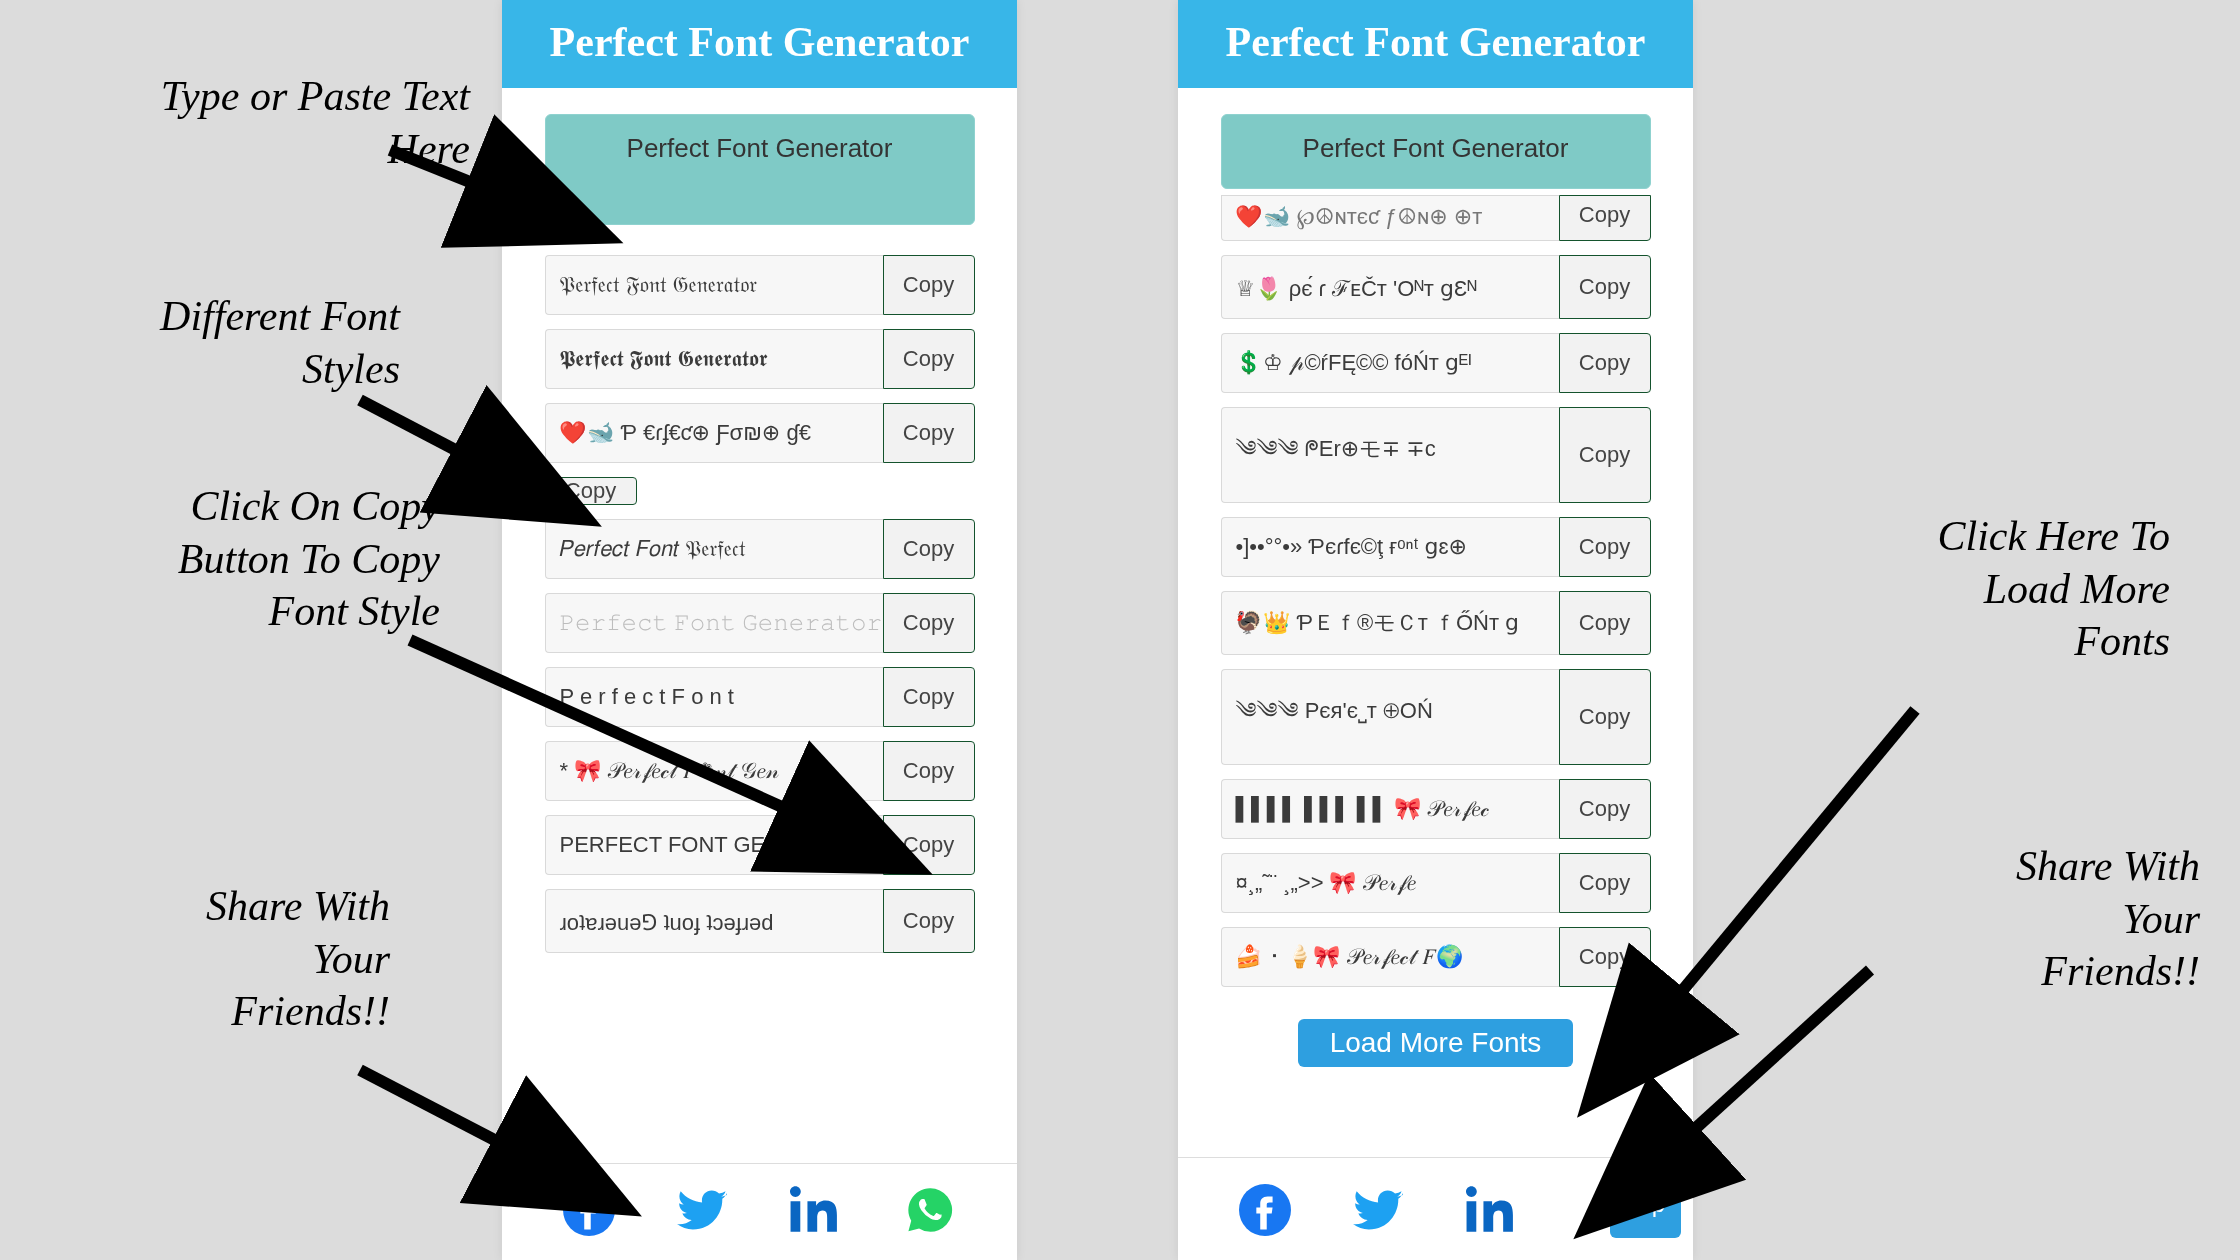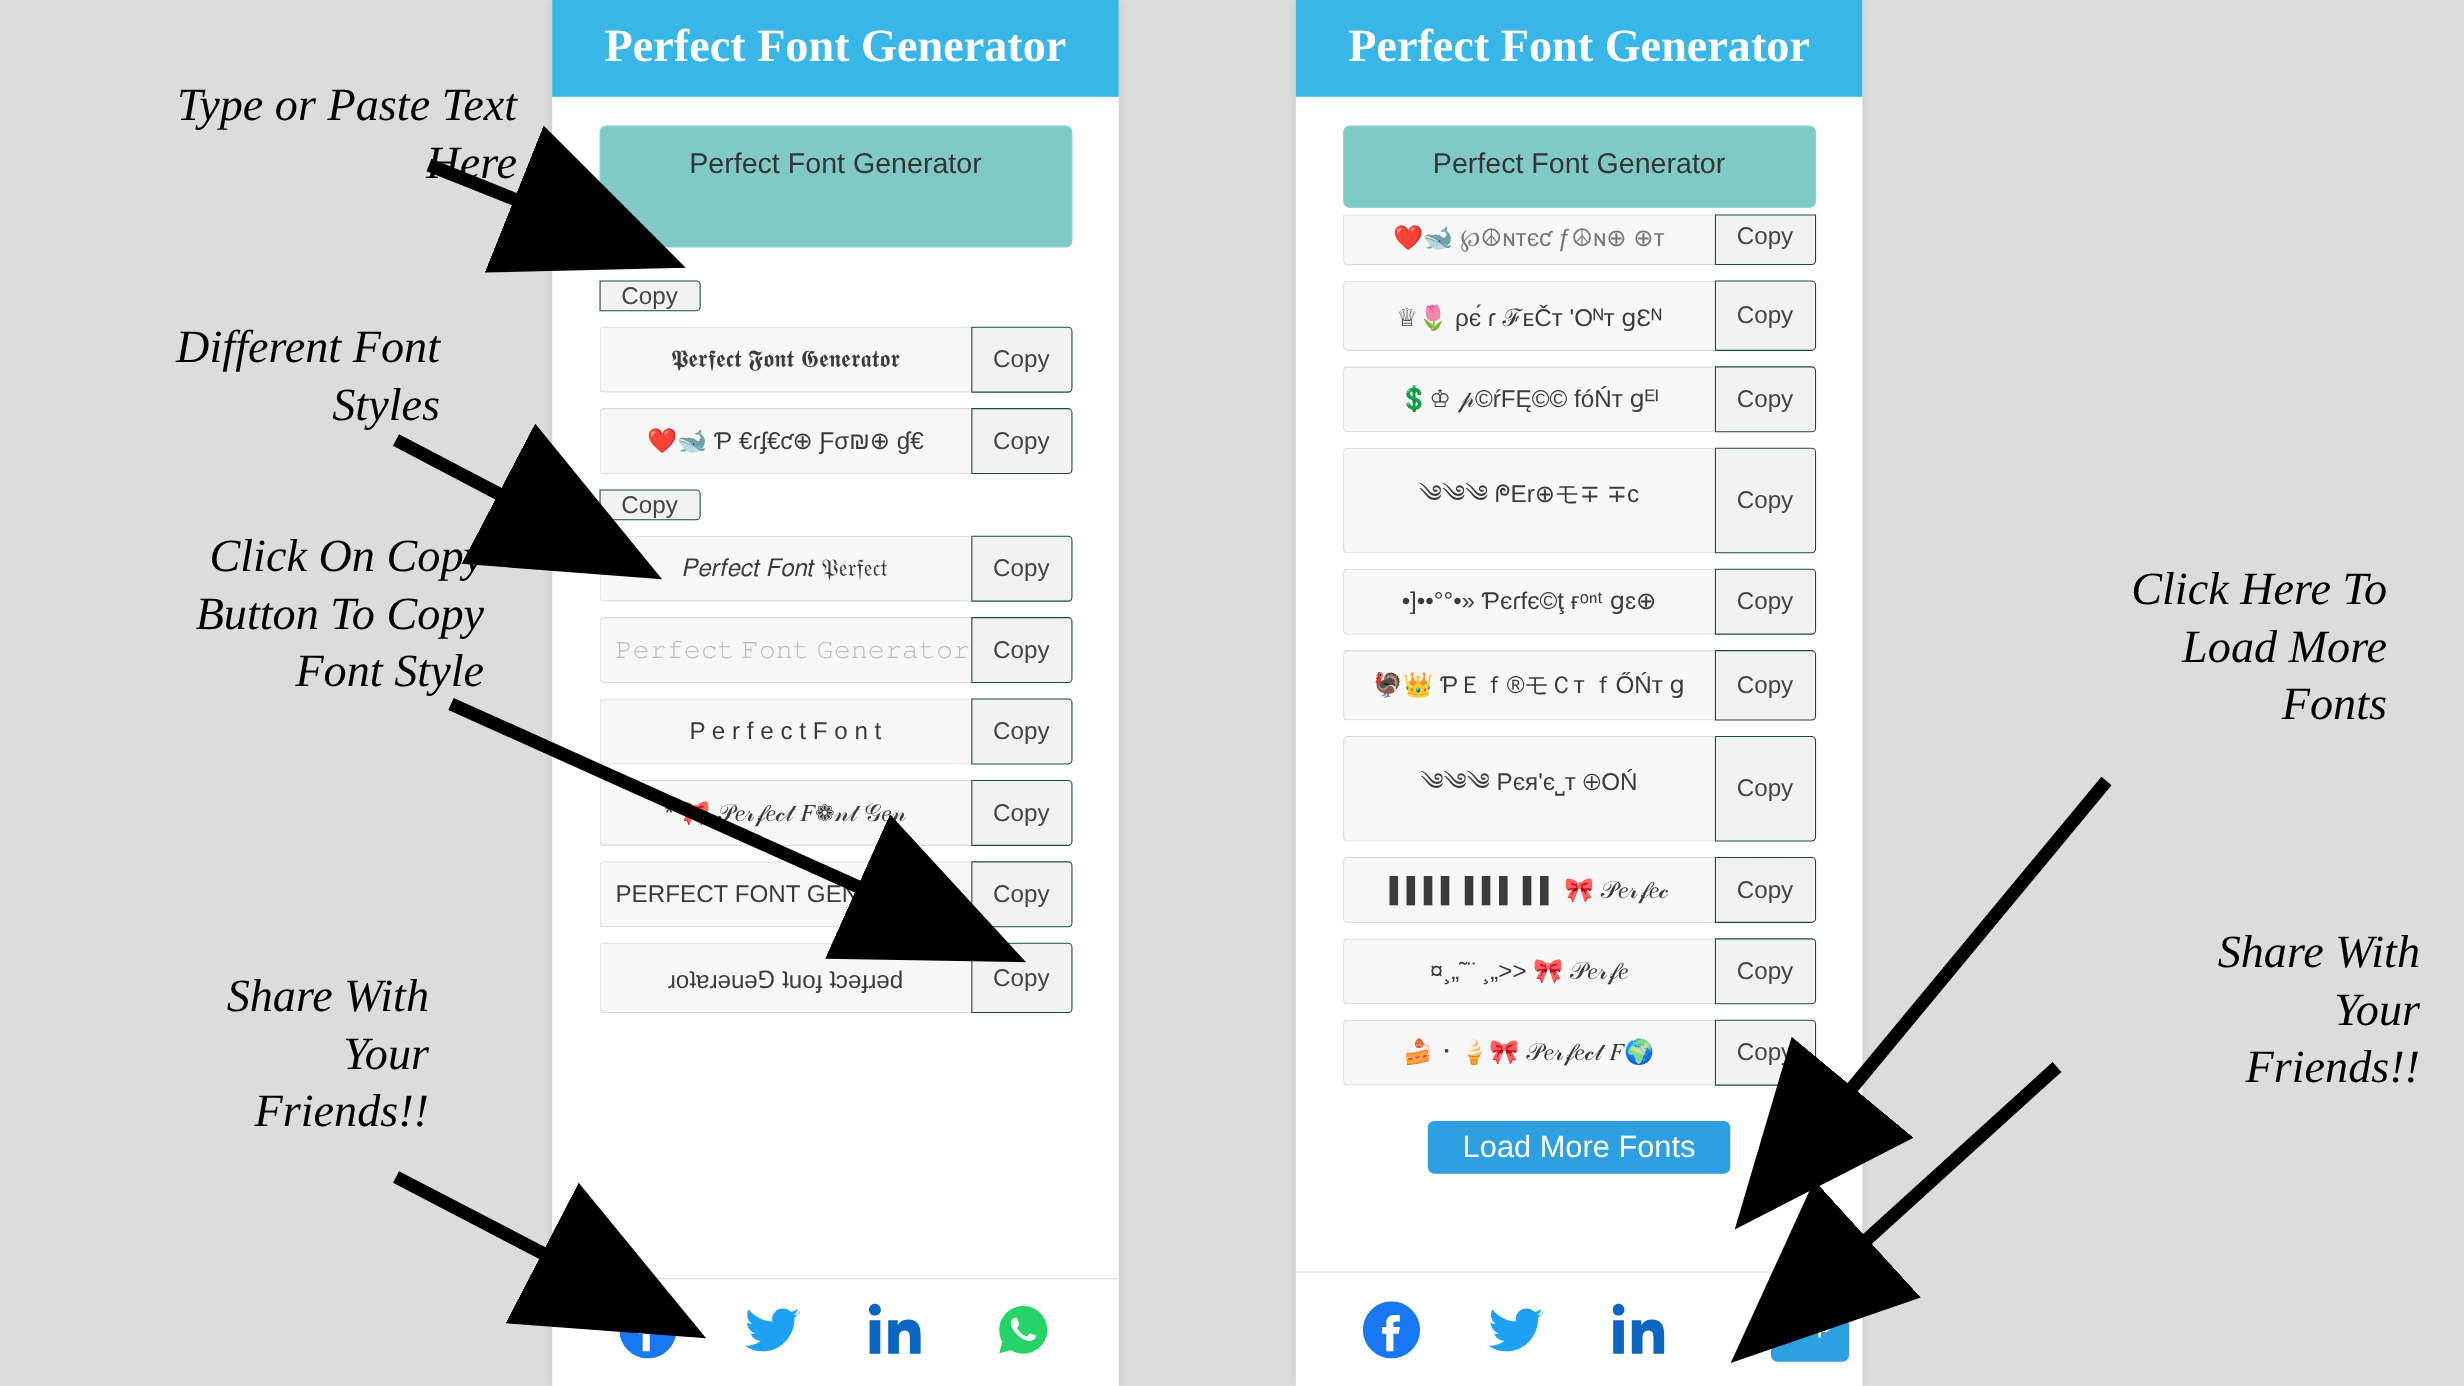--- a/index.html
+++ b/index.html
@@ -63,21 +63,20 @@
       flex: 1;
       border: 1px solid #d9d9d9;
       border-right: none;
       border-radius: 4px 0 0 4px;
       padding: 16px 14px;
       font-size: 22px;
       color: #3b3b3b;
       white-space: nowrap;
       overflow: hidden;
       background: #f7f7f7;
-      text-align: center;
     }
     .copy-btn {
       width: 92px;
       border: 1px solid #14532d;
       border-radius: 0 4px 4px 0;
       background: #f2f2f2;
       font-size: 22px;
       color: #444;
       cursor: pointer;
       display:flex;align-items:center;justify-content:center;
@@ -143,20 +142,21 @@
 </head>
 <body>
 
 <div class="phone phone-left">
   <div class="header">Perfect Font Generator</div>
 
   <div class="body-area">
     <div class="input-box">Perfect Font Generator</div>
 
     <div class="row">
+        <div class="font-cell">𝔓𝔢𝔯𝔣𝔢𝔠𝔱 𝔉𝔬𝔫𝔱 𝔊𝔢𝔫𝔢𝔯𝔞𝔱𝔬𝔯</div>
         <button class="copy-btn">Copy</button>
       </div>
     <div class="row">
         <div class="font-cell">𝕻𝖊𝖗𝖋𝖊𝖈𝖙 𝕱𝖔𝖓𝖙 𝕲𝖊𝖓𝖊𝖗𝖆𝖙𝖔𝖗</div>
         <button class="copy-btn">Copy</button>
       </div>
     <div class="row">
         <div class="font-cell">❤️🐋 Ƥ €ɾʄ€ƈ⊕ Ƒσ₪⊕ ɠ€</div>
         <button class="copy-btn">Copy</button>
       </div>

